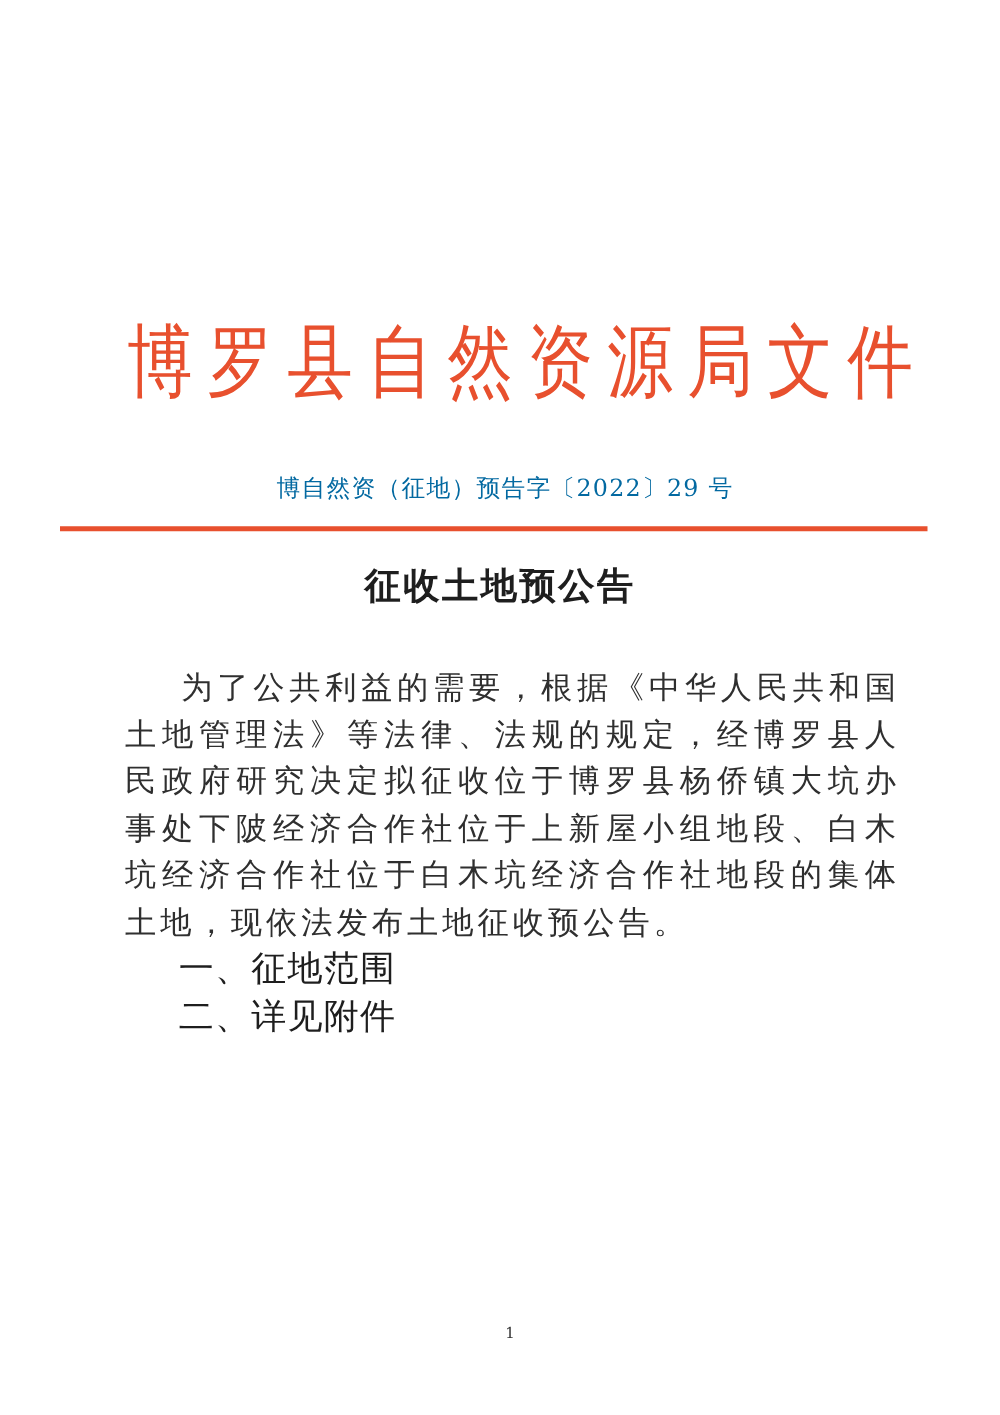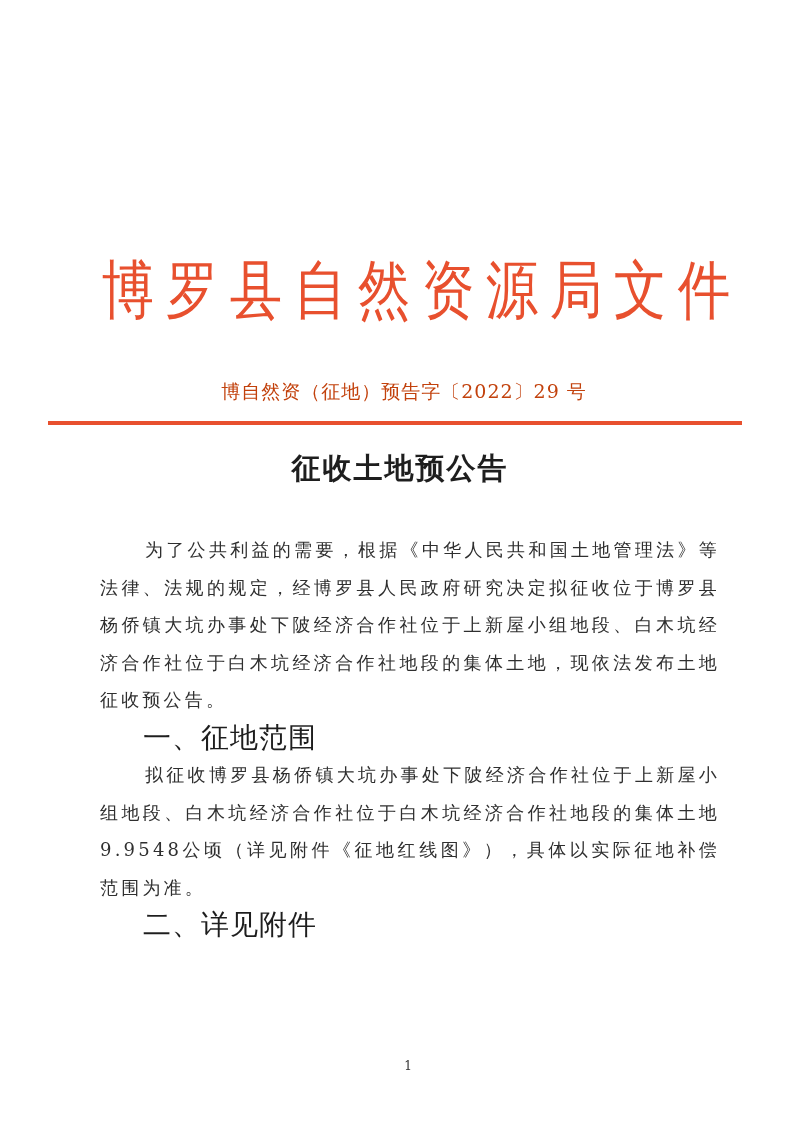--- a/index.html
+++ b/index.html
@@ -43,21 +43,21 @@
   }
   .doc-number {
     position: absolute;
     left: 0;
     top: 378px;
     width: 800px;
     text-align: center;
     font-family: "DejaVu Serif", "Liberation Serif", serif;
     font-size: 19px;
     line-height: 26px;
-    color: #c2410c;
+    color: #0369a1;
     letter-spacing: 1px;
     padding-left: 8px;
     box-sizing: border-box;
   }
   .red-rule {
     position: absolute;
     left: 48px;
     top: 421px;
     width: 694px;
     height: 4px;
@@ -78,21 +78,21 @@
   }
   .body {
     position: absolute;
     left: 100px;
     top: 531px;
     width: 620px;
   }
   .para {
     margin: 0;
     font-family: "DejaVu Serif", "Liberation Serif", serif;
-    font-size: 18px;
+    font-size: 25px;
     line-height: 37.5px;
     color: #2f2f2f;
     letter-spacing: 3.2px;
     text-align: justify;
     word-break: break-all;
   }
   .para.indent { text-indent: 45px; }
   .heading {
     margin: 0;
     padding-left: 43px;
@@ -135,20 +135,19 @@
   <div class="doc-number">博自然资（征地）预告字〔2022〕29 号</div>
 
   <div class="red-rule"></div>
 
   <div class="notice-title">征收土地预公告</div>
 
   <div class="body">
     <p class="para indent">为了公共利益的需要，根据《中华人民共和国土地管理法》等法律、法规的规定，经博罗县人民政府研究决定拟征收位于博罗县杨侨镇大坑办事处下陂经济合作社位于上新屋小组地段、白木坑经济合作社位于白木坑经济合作社地段的集体土地，现依法发布土地征收预公告。</p>
 
     <p class="heading">一、征地范围</p>
-    <p class="para indent">拟征收博罗县杨侨镇大坑办事处下陂经济合作社位于上新屋小组地段、白木坑经济合作社位于白木坑经济合作社地段的集体土地9.9548公顷（详见附件《征地红线图》），具体以实际征地补偿范围为准。</p>
 
     <p class="heading">二、详见附件</p>
 
   </div>
 
   <div class="page-number">1</div>
 </div>
 
 </body></html>

